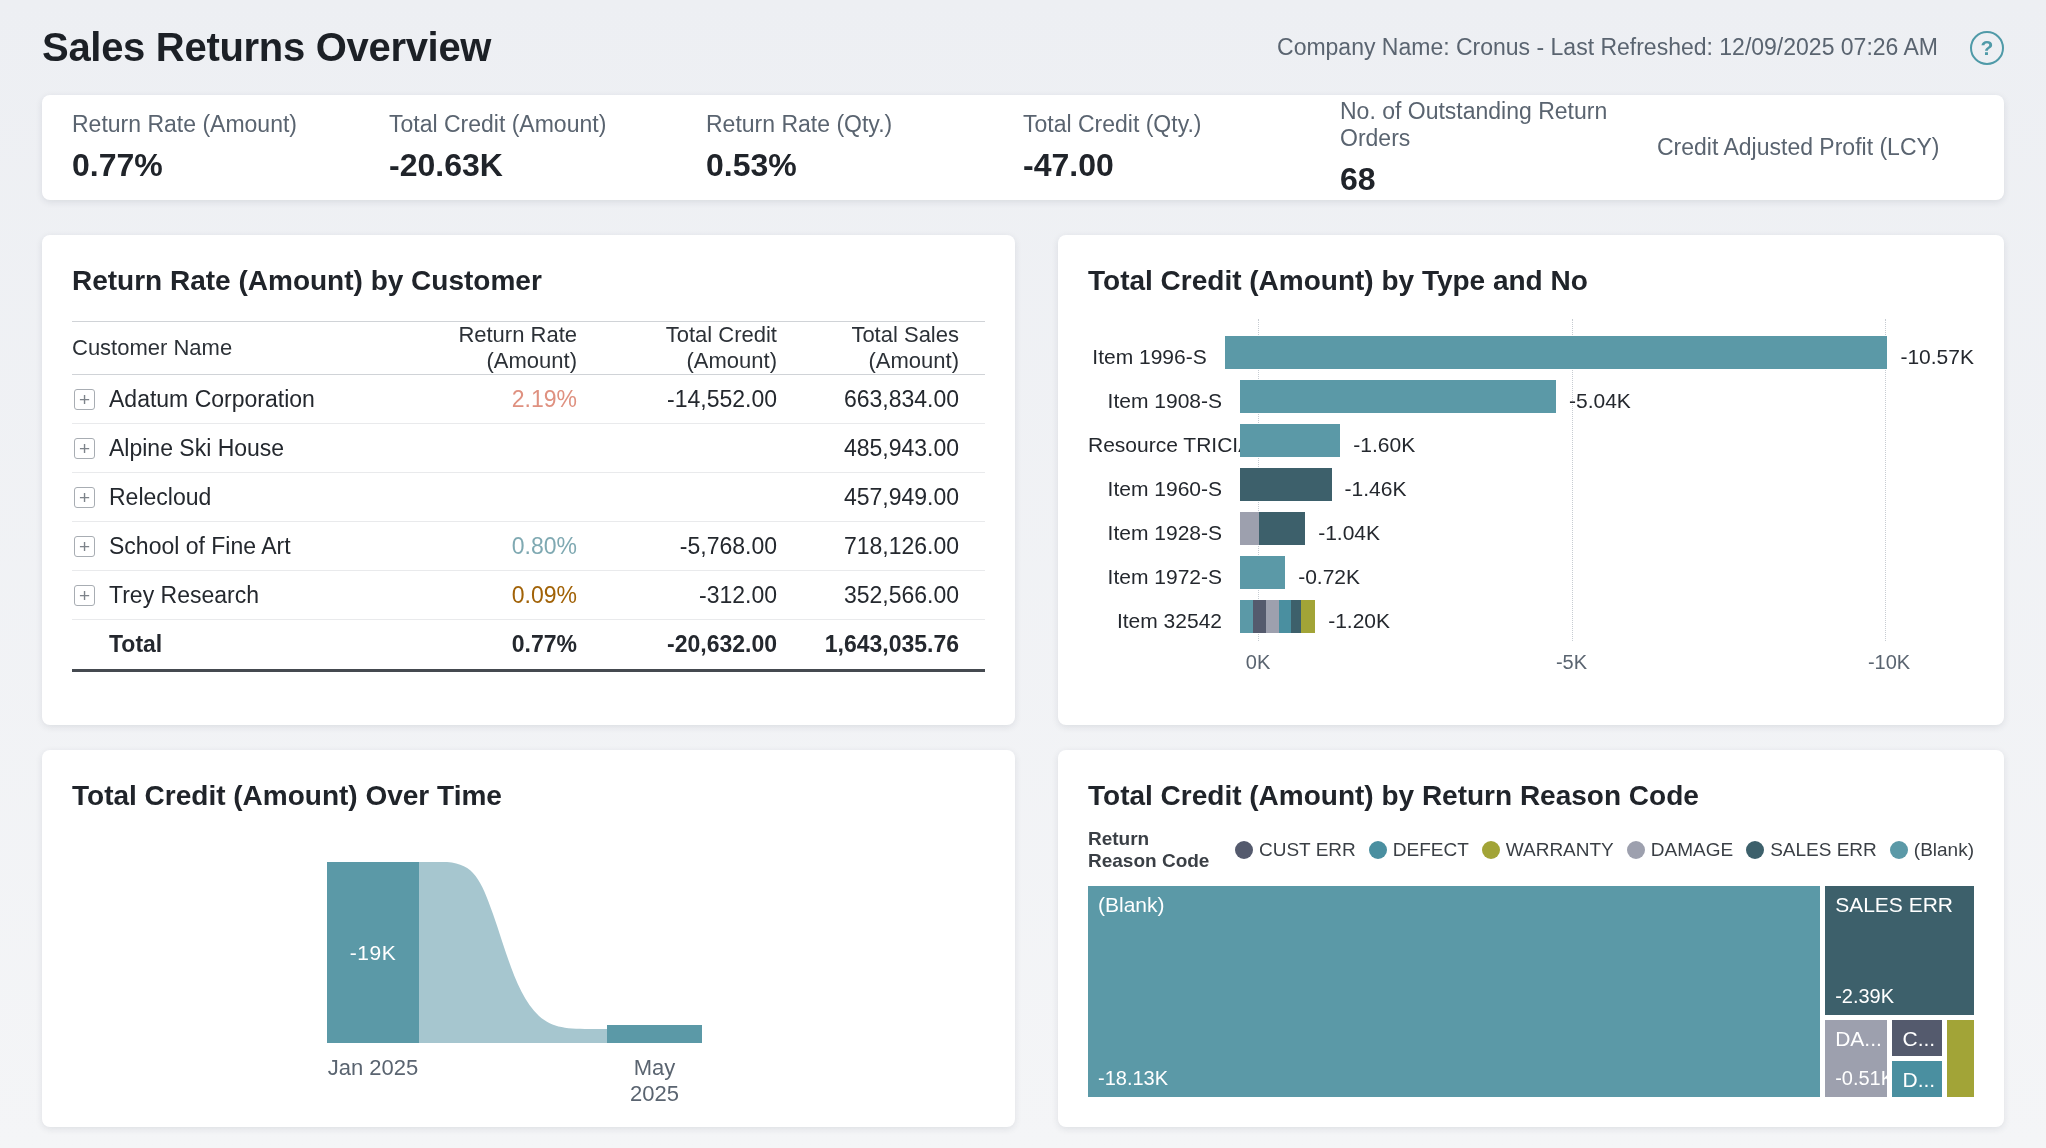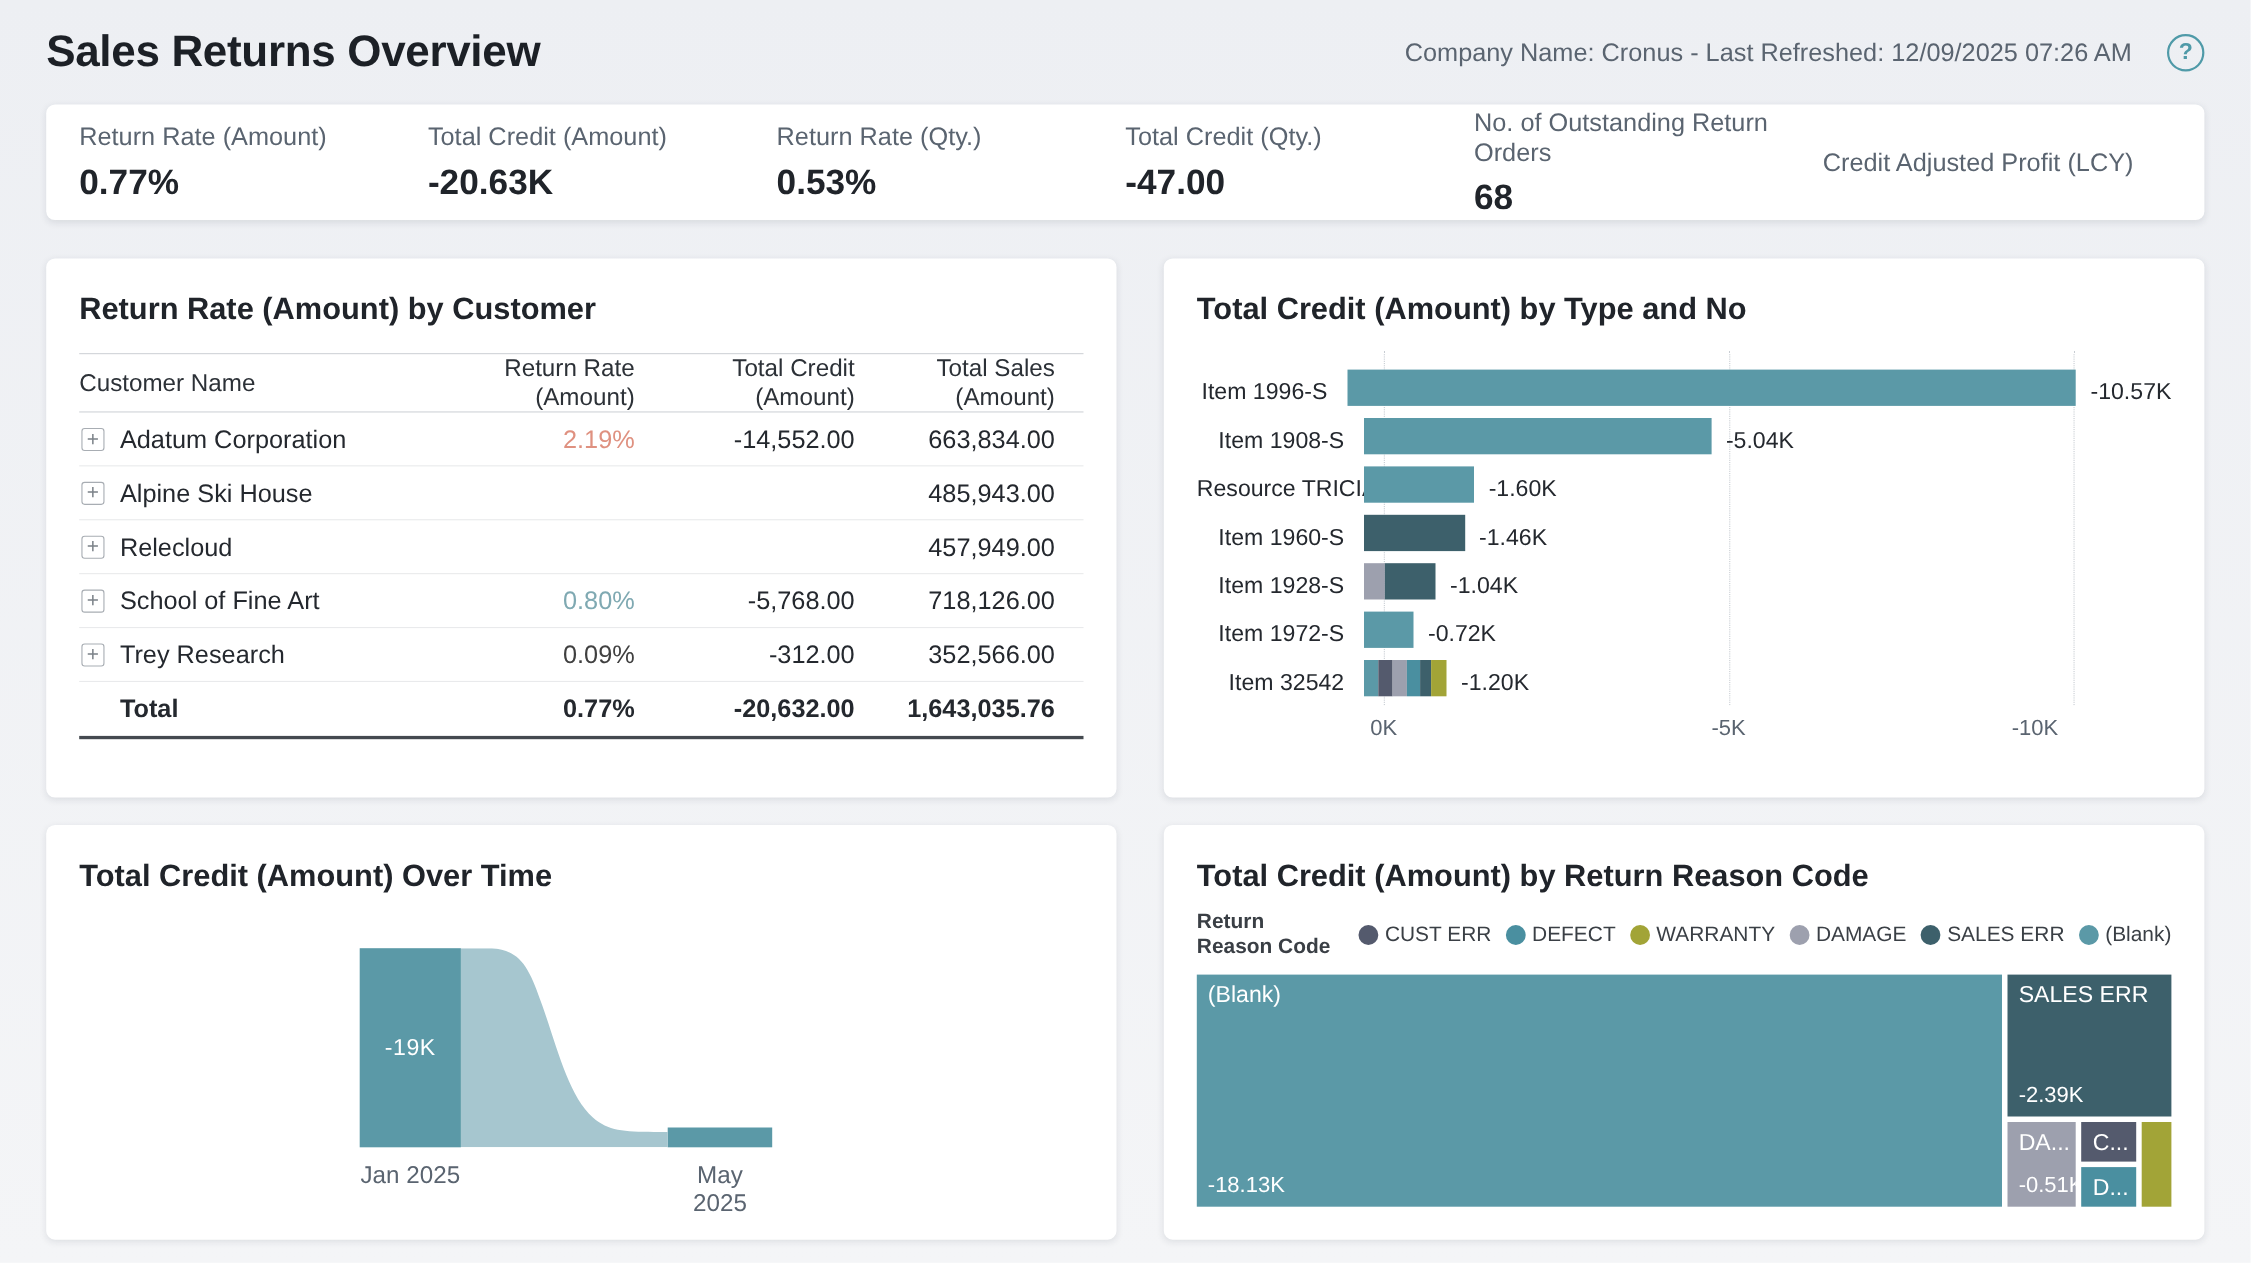--- a/index.html
+++ b/index.html
@@ -180,21 +180,21 @@
               </div>
               <div class="cell-num" style="color: rgb(127, 169, 178);">0.80%</div>
               <div class="cell-num">-5,768.00</div>
               <div class="cell-num cell-last">718,126.00</div>
             </div>
             <div class="tbl-row">
               <div class="name-cell">
                 <span class="expand-icon"></span>
                 <span>Trey Research</span>
               </div>
-              <div class="cell-num" style="color: #404040;">0.09%</div>
+              <div class="cell-num" style="color: #a16207;">0.09%</div>
               <div class="cell-num">-312.00</div>
               <div class="cell-num cell-last">352,566.00</div>
             </div>
             <div class="tbl-total">
               <div class="total-name">Total</div>
               <div class="cell-num">0.77%</div>
               <div class="cell-num">-20,632.00</div>
               <div class="cell-num cell-last">1,643,035.76</div>
             </div>
           </div>
@@ -262,21 +262,21 @@
                 <div class="bar-seg" style="width: 11.913px; background: rgb(74, 143, 160);"></div>
                 <div class="bar-seg" style="width: 10.659px; background: rgb(61, 96, 107);"></div>
                 <div class="bar-seg" style="width: 13.794px; background: rgb(162, 164, 55);"></div>
               </div>
               <div class="bar-vlabel">-1.20K</div>
             </div>
           </div>
         <div class="bar-axis" id="bar-axis">
             <div class="axis-tick" style="left: 0px;">0K</div>
             <div class="axis-tick" style="left: 313.5px;">-5K</div>
-            <div class="axis-tick" style="left: 592px;">-10K</div>
+            <div class="axis-tick" style="left: 631px;">-10K</div>
           </div>
       </div>
     </div>
 
     <div class="card card-pad card-ribbon">
       <div class="card-title">Total Credit (Amount) Over Time</div>
       <div class="ribbon-chart">
         <div class="rb-block rb-jan">
           <span class="rb-jan-label">-19K</span>
         </div>

